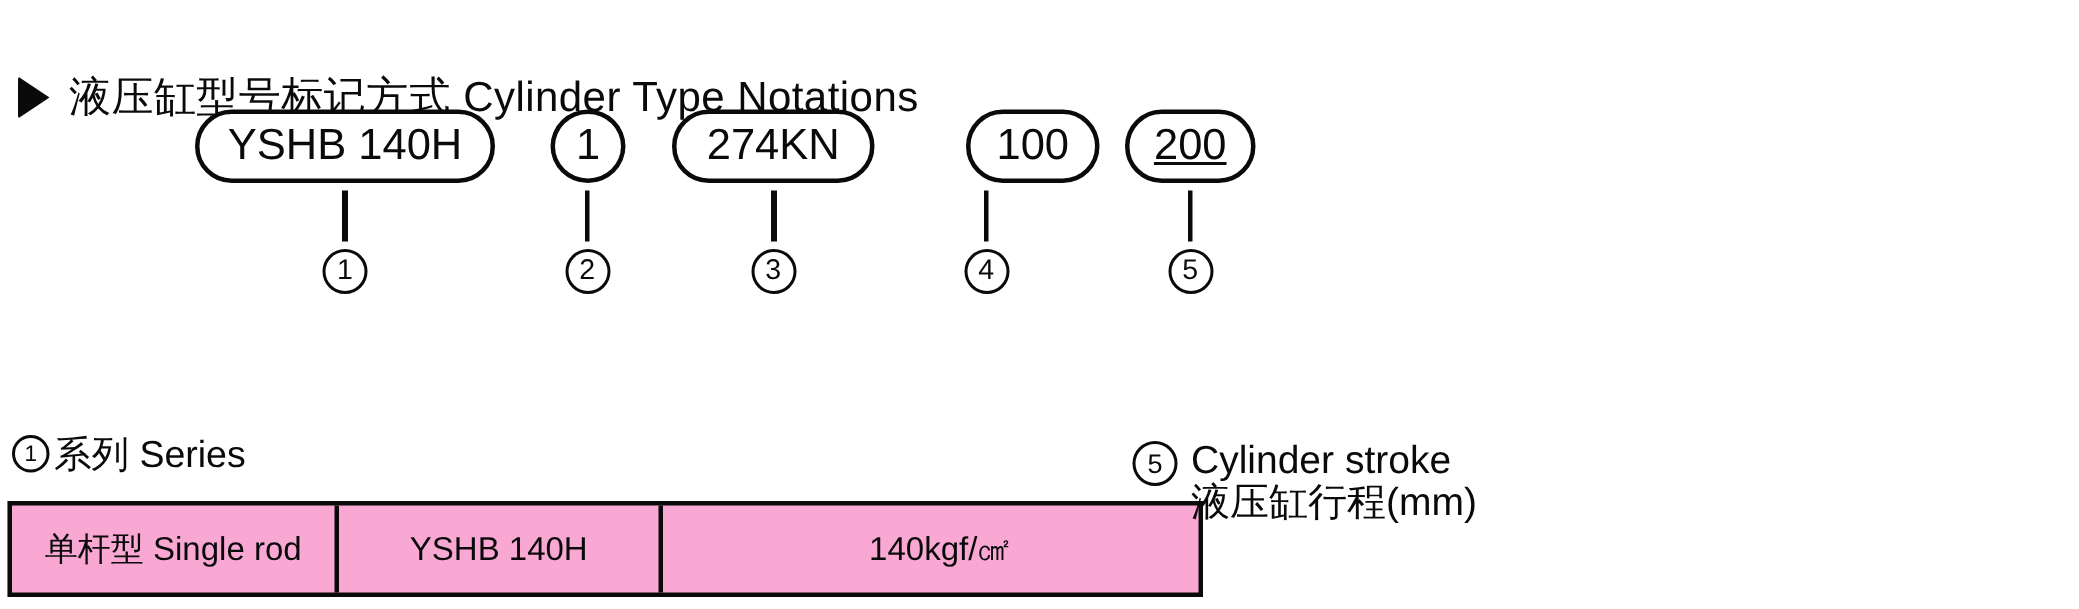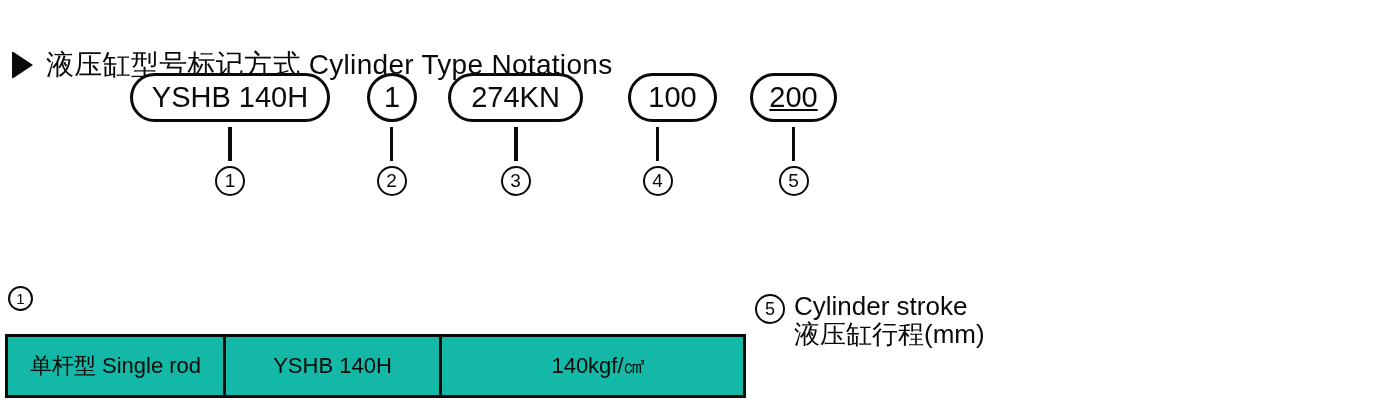--- a/index.html
+++ b/index.html
@@ -47,21 +47,21 @@
     display: flex;
     align-items: center;
     justify-content: center;
     font-size: 29px;
     white-space: nowrap;
     background: #ffffff;
   }
   .pill.p1 { left: 130px; width: 200px; }
   .pill.p2 { left: 367px; width: 50px;  border-radius: 50%; }
   .pill.p3 { left: 448px; width: 135px; text-align: center; }
-  .pill.p4 { left: 628px; width: 89px;  }
+  .pill.p4 { left: 644px; width: 89px;  }
   .pill.p5 { left: 750px; width: 87px; text-decoration: underline;  }
 
   
   .vline {
     position: absolute;
     top: 127px;
     width: 3.5px;
     height: 34px;
     background: #0a0a0a;
   }
@@ -112,26 +112,26 @@
     justify-content: center;
     font-size: 15px;
     flex: 0 0 auto;
   }
 
   
   .series-table {
     position: absolute;
     left: 5px;
     top: 334px;
-    width: 741px;
+    width: 797px;
     height: 64px;
     box-sizing: border-box;
     border: 3px solid #0a0a0a;
     display: flex;
-    background: #14b8a6;
+    background: #f9a8d4;
   }
   .series-table .cell {
     box-sizing: border-box;
     display: flex;
     align-items: center;
     justify-content: center;
     font-size: 22px;
     white-space: nowrap;
   }
   .series-table .cell-1 { width: 218px; border-right: 3px solid #0a0a0a; }
@@ -185,20 +185,21 @@
   <div class="vline l5"></div>
 
   <div class="callout c1">1</div>
   <div class="callout c2">2</div>
   <div class="callout c3">3</div>
   <div class="callout c4">4</div>
   <div class="callout c5">5</div>
 
   <div class="series-heading">
     <span class="circle-sm">1</span>
+    <span>系列 Series</span>
   </div>
 
   <div class="series-table">
     <div class="cell cell-1">单杆型 Single rod</div>
     <div class="cell cell-2">YSHB 140H</div>
     <div class="cell cell-3">140kgf/㎠</div>
   </div>
 
   <div class="stroke-heading">
     <span class="circle-md">5</span>

